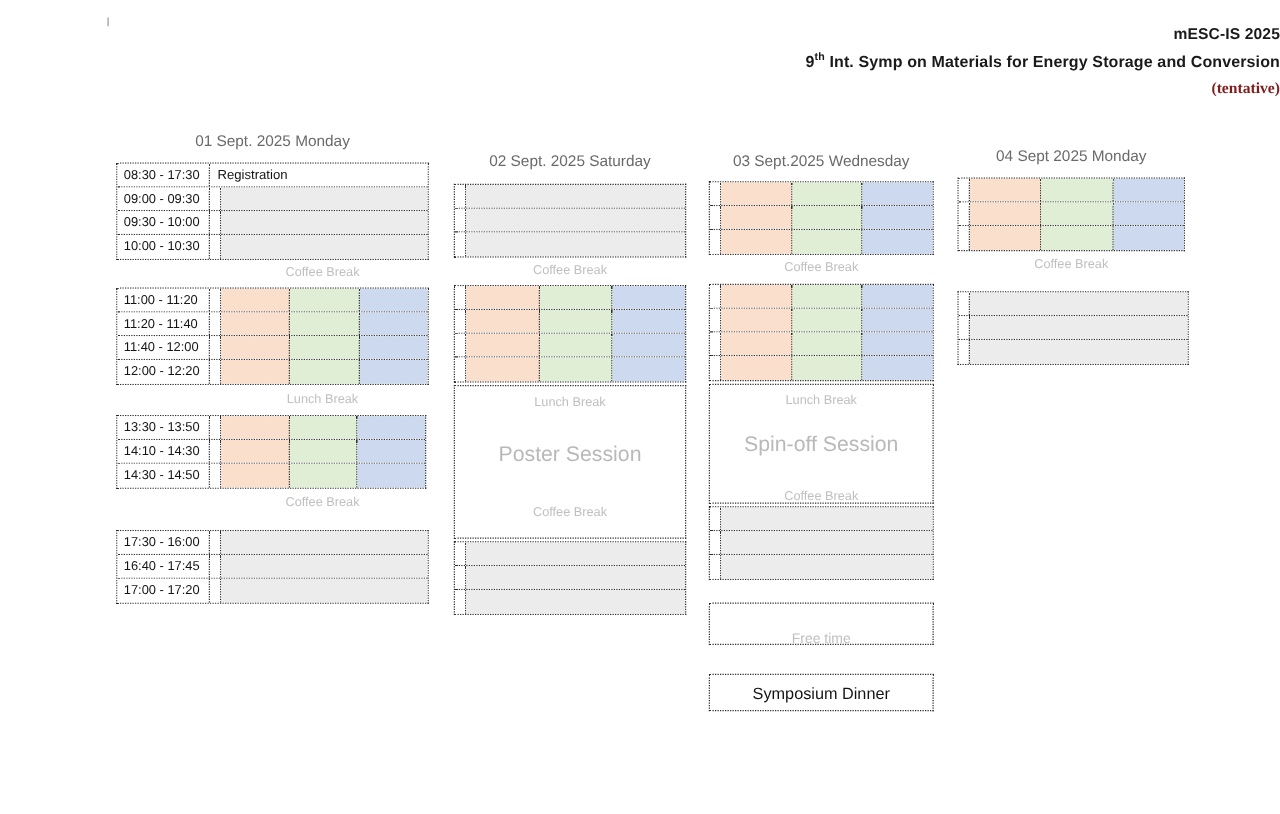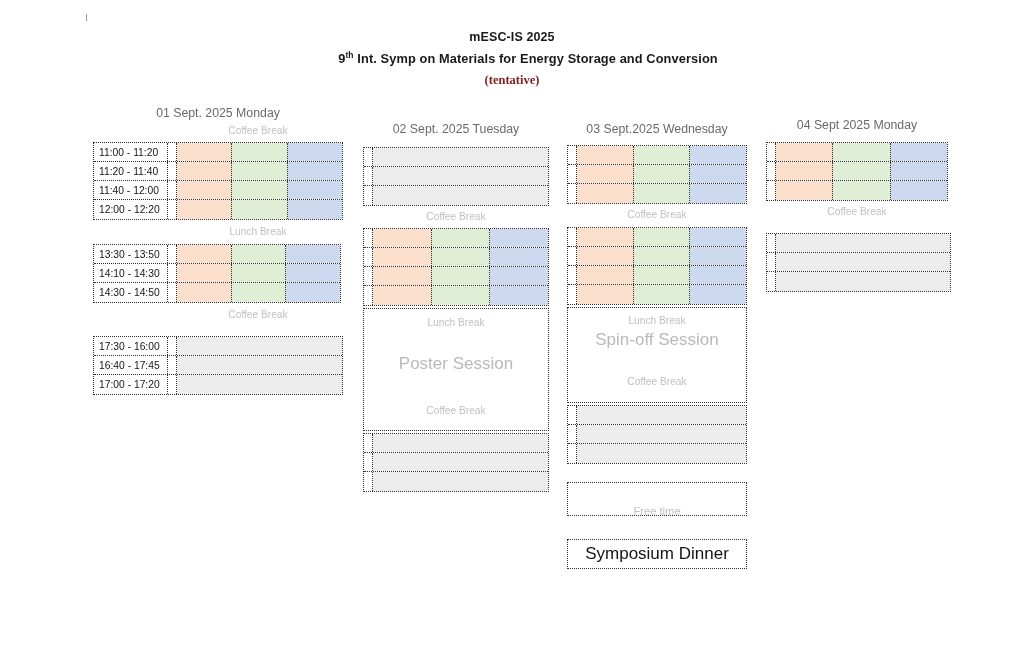--- a/index.html
+++ b/index.html
@@ -10,22 +10,22 @@
     position:relative;
     overflow:hidden;
   }
   .artifact{
     position:absolute;left:86px;top:14px;
     width:1px;height:7px;background:#9a9a9a;
   }
 
   
   .title-block{
-    position:absolute;left:0;top:30px;width:1024px;
-    text-align:center;
+    position:absolute;left:0;top:20px;width:1024px;
+    text-align:right;
   }
   .title-line1{
     font-size:12.5px;font-weight:bold;color:#1a1a1a;
     letter-spacing:.1px;
   }
   .title-line2{
     font-size:12.8px;font-weight:bold;color:#1a1a1a;
     margin-top:6px;letter-spacing:.1px;padding-left:32px;
   }
   .title-line2 sup{font-size:8.5px;vertical-align:super;}
@@ -105,37 +105,58 @@
 
   .boxed{
     border:1px dotted #2e2e2e;
     box-sizing:border-box;
     background:#ffffff;
   }
   .center-txt{
     display:flex;align-items:center;justify-content:center;
     height:100%;
   }
-  .dinner-txt{font-size:17px;color:#141414;}
+  .dinner-txt{font-size:13px;color:#141414;}
   .free-txt{font-size:11.2px;color:#c0c0c0;margin-top:24px;}
 </style>
 </head>
 <body>
 
 <div class="artifact"></div>
 
 <div class="title-block">
   <div class="title-line1">mESC-IS 2025</div>
   <div class="title-line2"><span>9</span><sup>th</sup><span> Int. Symp on Materials for Energy Storage and Conversion</span></div>
   <div class="title-line3">(tentative)</div>
 </div>
 
 <div class="col" style="left:93px;top:106px;width:250px;">
   <div class="col-head">01 Sept. 2025 Monday</div>
 
+  <div class="block" style="margin-top:10px;">
+    <div class="row">
+      <div class="t-cell">08:30 - 17:30</div>
+      <div class="s-cell s-white">Registration</div>
+    </div>
+    <div class="row">
+      <div class="t-cell">09:00 - 09:30</div>
+      <div class="gutter"></div>
+      <div class="s-cell s-plain"></div>
+    </div>
+    <div class="row">
+      <div class="t-cell">09:30 - 10:00</div>
+      <div class="gutter"></div>
+      <div class="s-cell s-plain"></div>
+    </div>
+    <div class="row">
+      <div class="t-cell">10:00 - 10:30</div>
+      <div class="gutter"></div>
+      <div class="s-cell s-plain"></div>
+    </div>
+  </div>
 
   <div class="brk pad" style="margin-top:2px;">Coffee Break</div>
 
   <div class="block" style="margin-top:2px;">
     <div class="row">
       <div class="t-cell">11:00 - 11:20</div>
       <div class="gutter"></div>
       <div class="s-cell s-a"></div>
       <div class="s-cell s-b"></div>
       <div class="s-cell s-c"></div>
@@ -204,21 +225,21 @@
     </div>
     <div class="row">
       <div class="t-cell">17:00 - 17:20</div>
       <div class="gutter"></div>
       <div class="s-cell s-plain"></div>
     </div>
   </div>
 </div>
 
 <div class="col" style="left:363px;top:122px;width:186px;">
-  <div class="col-head">02 Sept. 2025 Tuesday</div>
+  <div class="col-head">02 Sept. 2025 Saturday</div>
 
   <div class="block" style="margin-top:11px;">
     <div class="row">
       <div class="t-cell narrow"></div>
       <div class="s-cell s-plain"></div>
     </div>
     <div class="row">
       <div class="t-cell narrow"></div>
       <div class="s-cell s-plain"></div>
     </div>
@@ -327,21 +348,21 @@
     <div class="row">
       <div class="t-cell narrow"></div>
       <div class="s-cell s-a"></div>
       <div class="s-cell s-b"></div>
       <div class="s-cell s-c"></div>
     </div>
   </div>
 
   <div class="boxed" style="margin-top:2px;height:96px;">
     <div class="brk" style="margin-top:4px;">Lunch Break</div>
-    <div class="big-label" style="">Spin-off  Session</div>
+    <div class="big-label" style="margin-top:16px;">Spin-off  Session</div>
     <div class="brk" style="margin-top:23px;">Coffee Break</div>
   </div>
 
   <div class="block" style="margin-top:2px;">
     <div class="row">
       <div class="t-cell narrow"></div>
       <div class="s-cell s-plain"></div>
     </div>
     <div class="row">
       <div class="t-cell narrow"></div>

